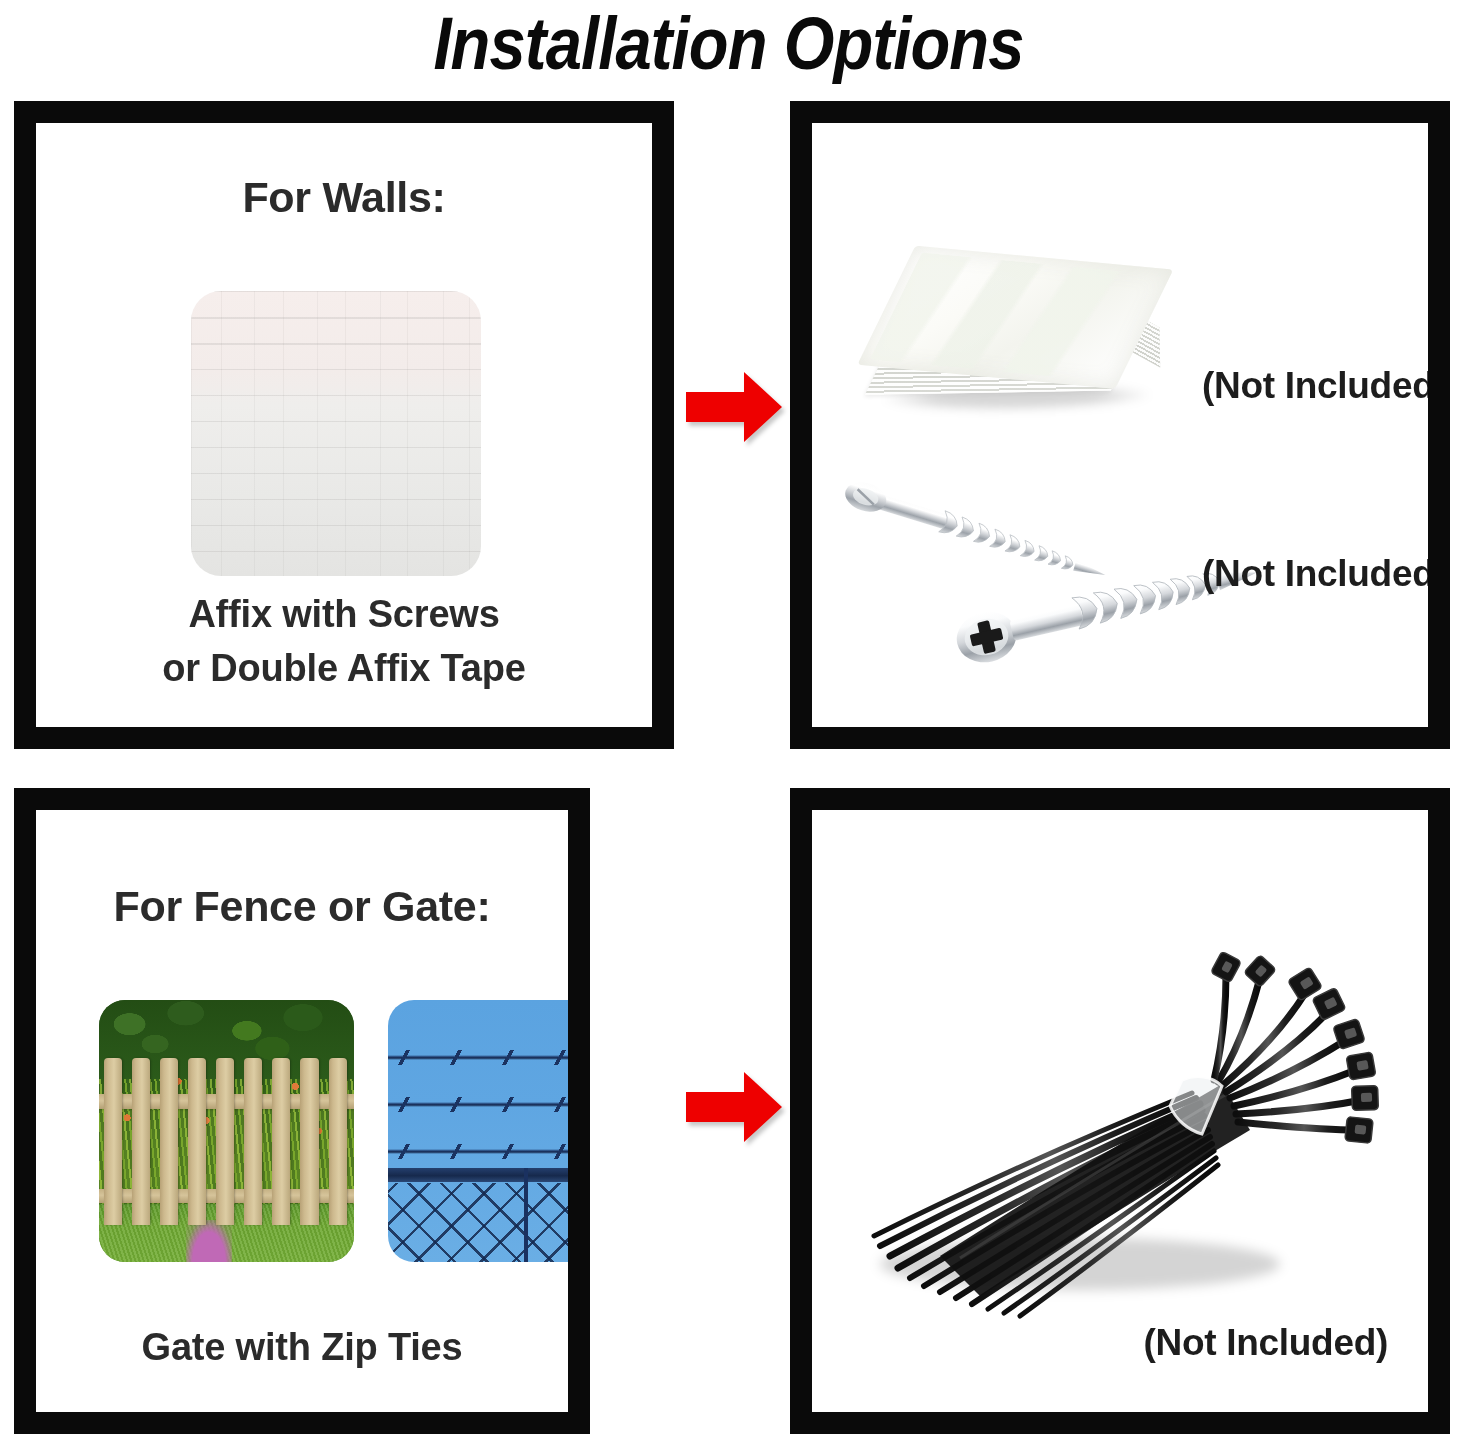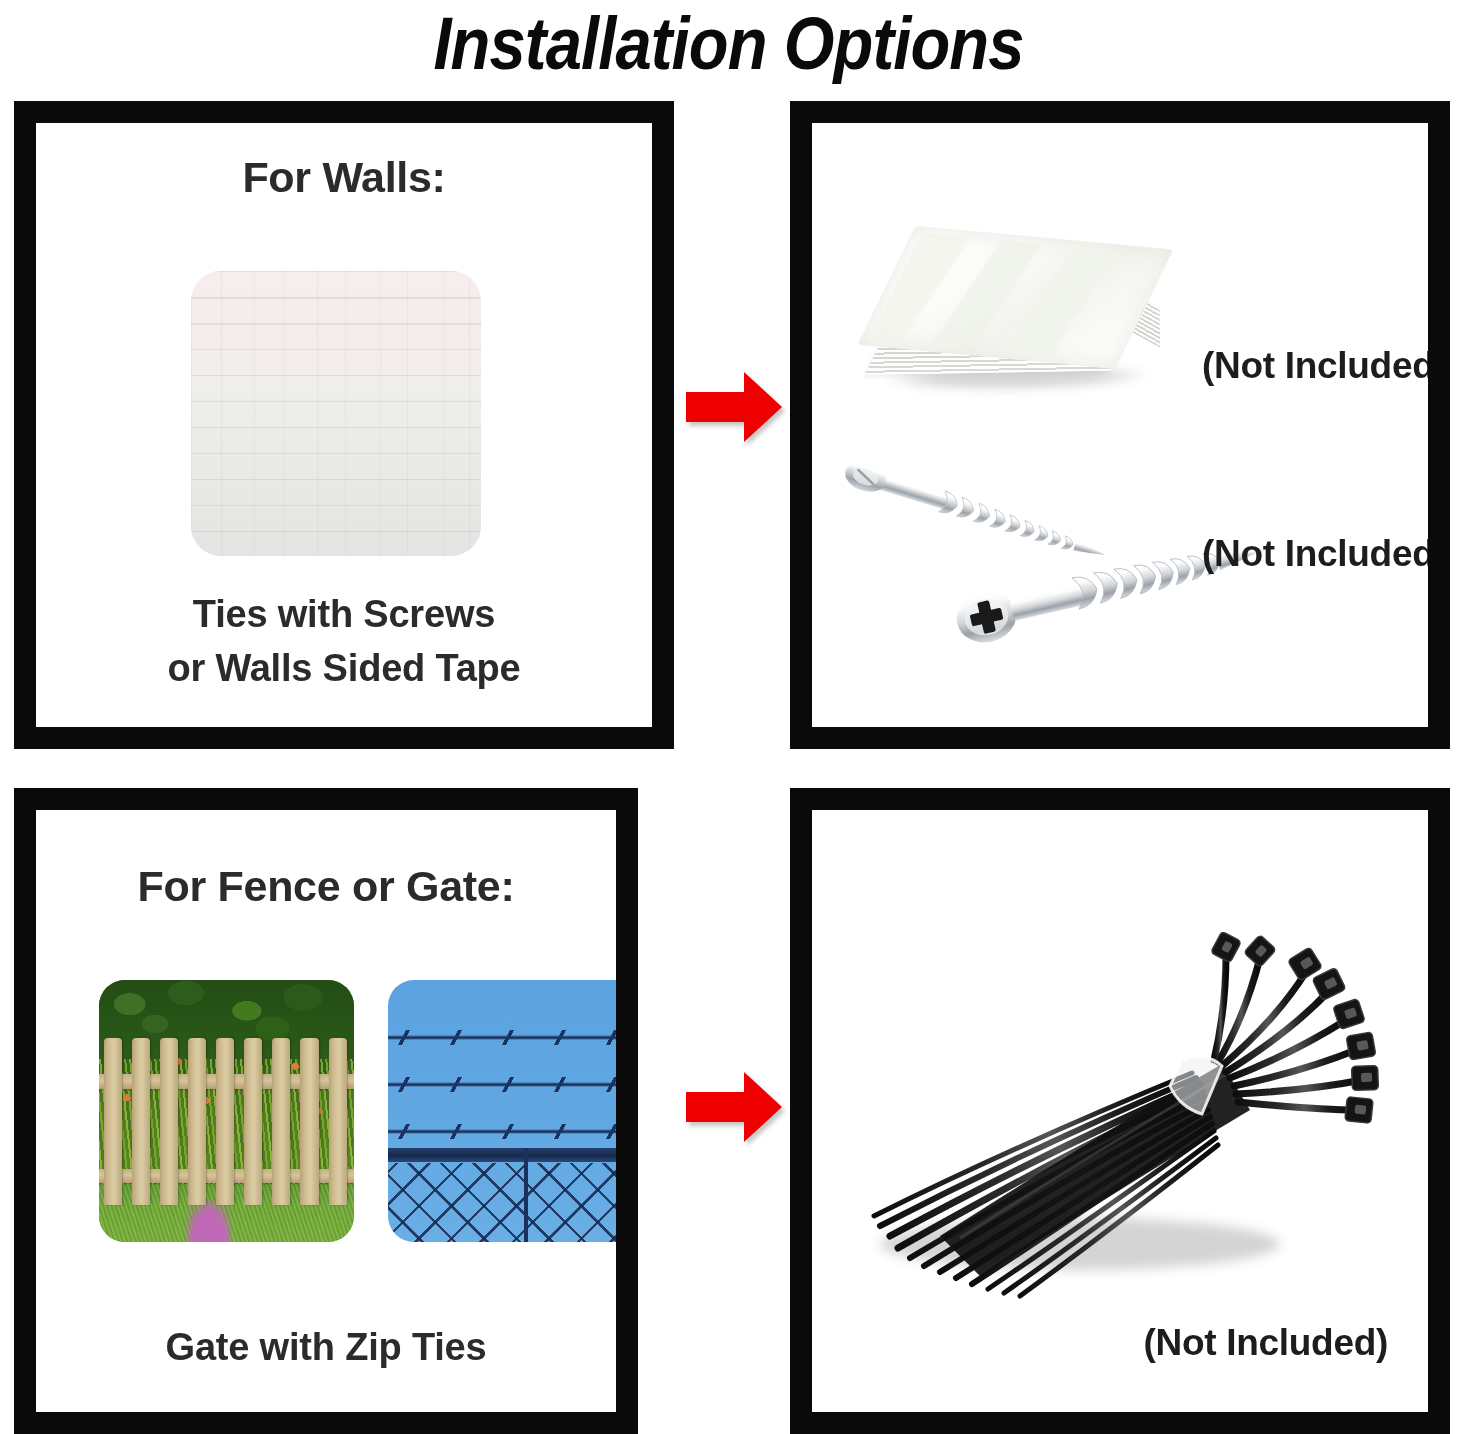--- a/index.html
+++ b/index.html
@@ -39,25 +39,26 @@
     position: absolute;
     background: #ffffff;
     border: 22px solid #0a0a0a;
     box-sizing: border-box;
   }
   .panel-inner {
     position: absolute;
     inset: 0;
     background: #ffffff;
     overflow: hidden;
+    margin-top: 20px;
   }
 
   #panel-walls      { left: 14px;  top: 101px;  width: 660px;  height: 648px; }
   #panel-hardware   { left: 790px; top: 101px;  width: 660px;  height: 648px; }
-  #panel-fence      { left: 14px;  top: 788px;  width: 624px;  height: 646px; padding-left: 48px; }
+  #panel-fence      { left: 14px;  top: 788px;  width: 576px;  height: 646px; padding-left: 48px; }
   #panel-zipties    { left: 790px; top: 788px;  width: 660px;  height: 646px; }
 
   
   .panel-heading {
     position: absolute;
     left: 0; right: 0;
     text-align: center;
     font-size: 43px;
     font-weight: bold;
     color: #2b2b2b;
@@ -326,22 +327,22 @@
 <div id="title">Installation Options</div>
 
 <div class="panel" id="panel-walls">
   <div class="panel-inner">
 
     <div class="panel-heading" id="heading-walls">For Walls:</div>
 
     <div class="photo" id="img-wall"></div>
 
     <div class="caption" id="caption-walls">
-      <div>Ties with Screws</div>
-      <div>or Walls Sided Tape</div>
+      <div>Affix with Screws</div>
+      <div>or Double Affix Tape</div>
     </div>
 
   </div>
 </div>
 
 <div class="arrow-right" id="arrow-top">
   <svg viewBox="0 0 96 78" xmlns="http://www.w3.org/2000/svg">
     <path d="M0 24 L58 24 L58 4 L96 39 L58 74 L58 54 L0 54 Z" fill="#ee0000"></path>
   </svg>
 </div>

